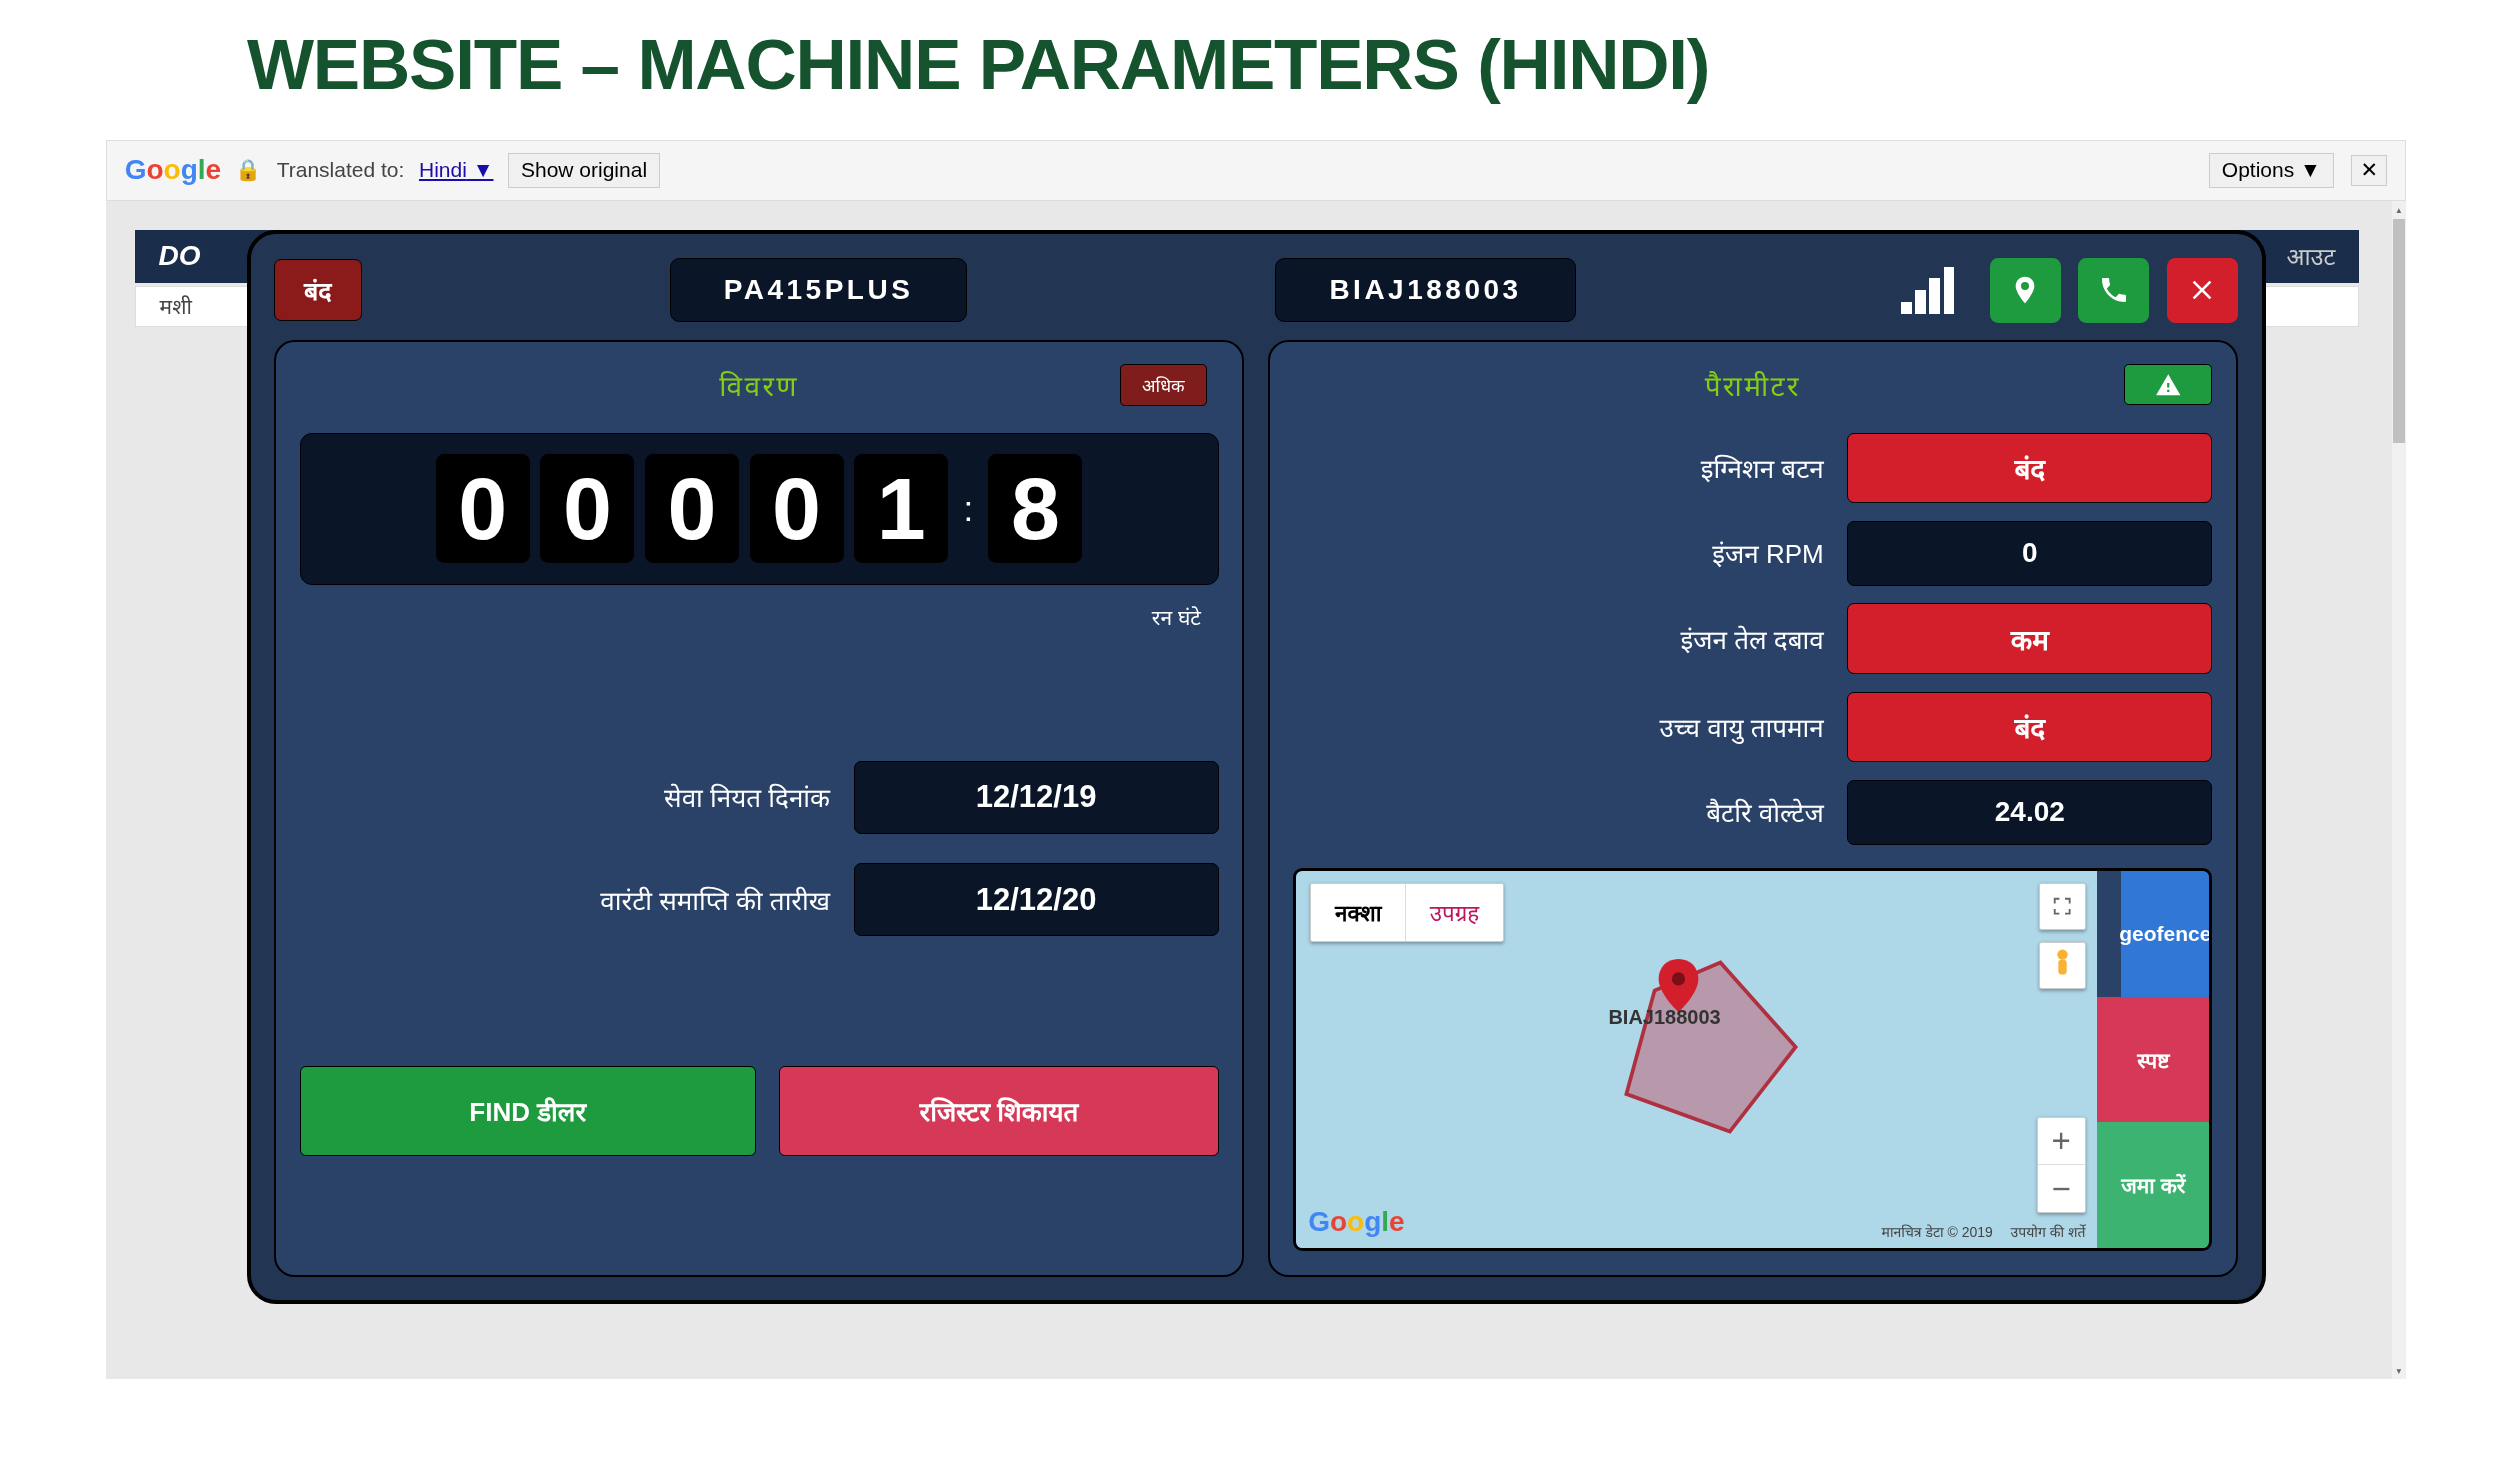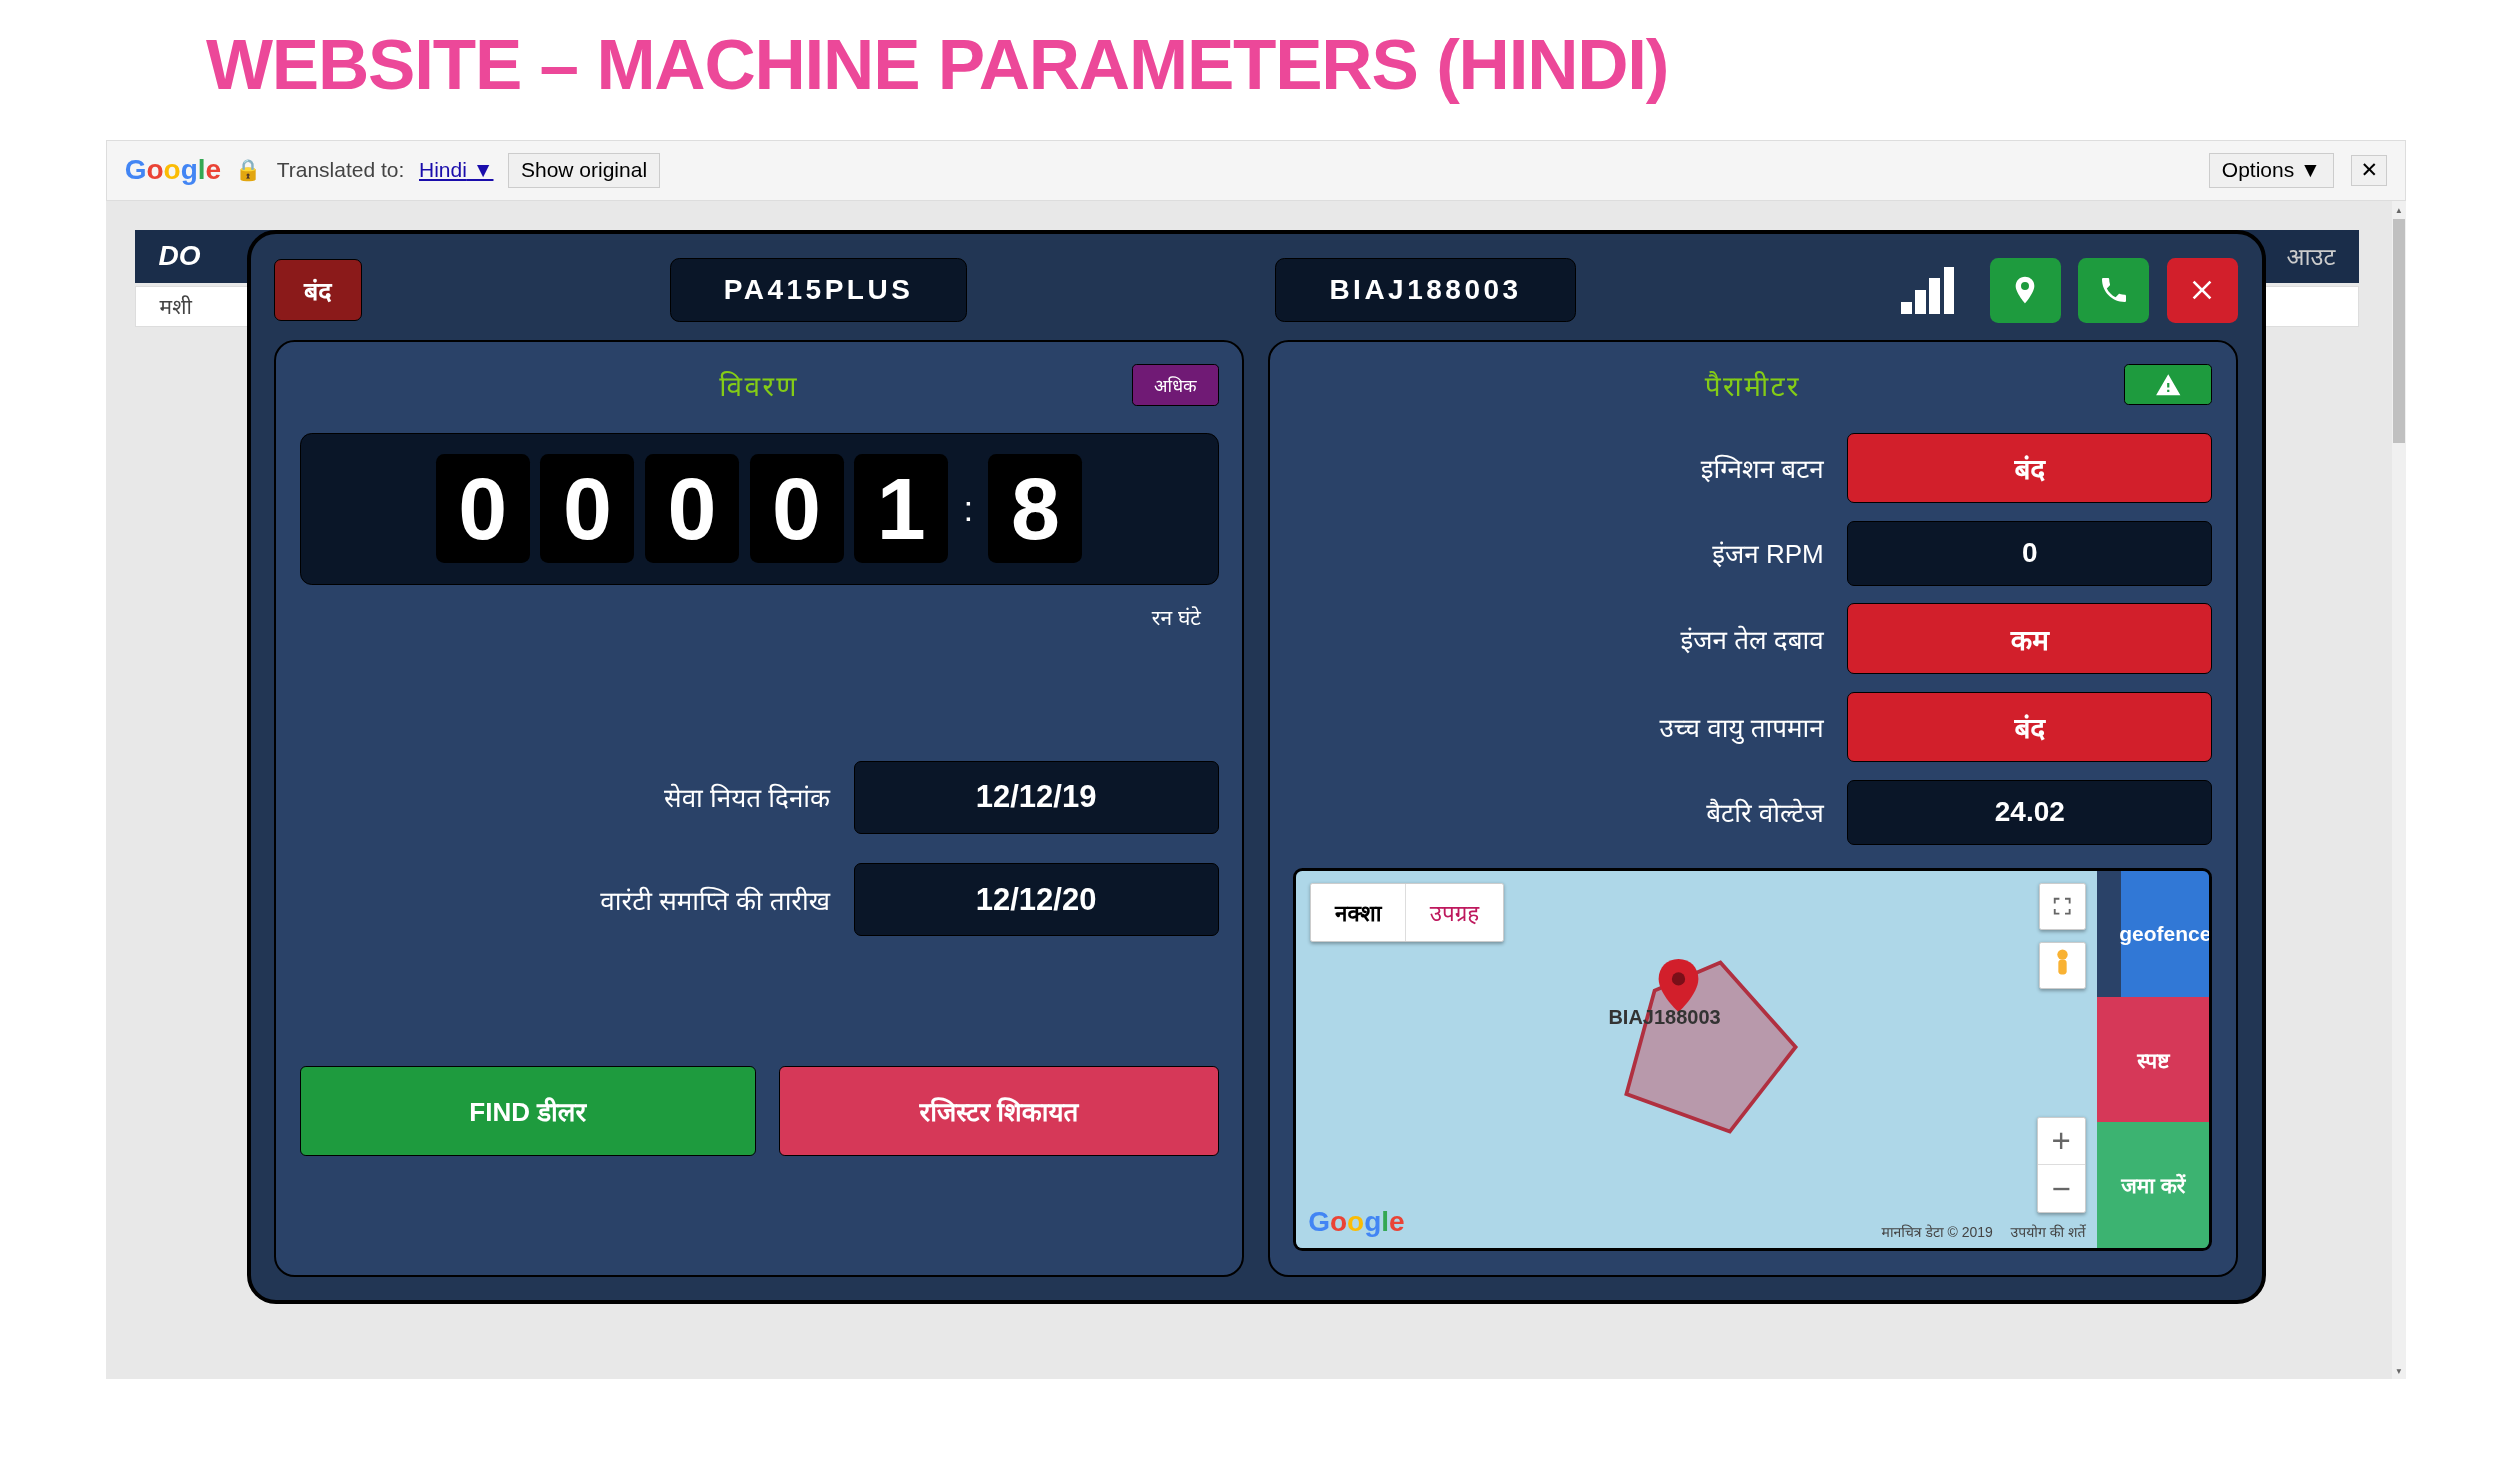--- a/index.html
+++ b/index.html
@@ -1,18 +1,18 @@
 <!DOCTYPE html>
 <html style="font-size:9.4px"><head>
 <meta charset="utf-8">
 <style>
 * { margin: 0; padding: 0; box-sizing: border-box; }
 body { font-family: Arial, sans-serif; background: #fff; width: 2512px; height: 1475px; }
 
-.slide-title { font-family: 'Arial Narrow', Arial; font-size: 71px; font-weight: bold; color: #ec4899; letter-spacing: -1.2px; padding: 23.6px 206px 11.8px; }
+.slide-title { font-family: 'Arial Narrow', Arial; font-size: 71px; font-weight: bold; color: #14532d; letter-spacing: -1.2px; padding: 23.6px 206px 11.8px; margin-left: 41px; }
 
 .browser-container { margin: 23.6px 106px 0; position: relative; }
 
 .translate-bar { background: #f5f5f5; border: 1.2px solid #ddd; padding: 11.8px 17.7px; display: flex; align-items: center; gap: 17.7px; font-size: 21px; }
 .translate-bar .left { display: flex; align-items: center; gap: 14.7px; flex: 1; }
 .google-logo { font-size: 28px; font-weight: bold; }
 .g1 { color: #4285F4; } .g2 { color: #EA4335; } .g3 { color: #FBBC05; } .g4 { color: #4285F4; } .g5 { color: #34A853; } .g6 { color: #EA4335; }
 .lock-icon { color: #888; }
 .translated-text { color: #444; }
 .hindi-link { color: #1a0dab; text-decoration: underline; }
@@ -45,21 +45,21 @@
 .hdr-btn.green { background: #1e9b3e; }
 .hdr-btn.red { background: #d21f2b; }
 .hdr-btn svg { width: 32px; height: 32px; fill: #fff; }
 
 .modal-body { display: flex; gap: 23.6px; }
 
 .panel { flex: 1; background: #2a4268; border: 2.9px solid #000; border-radius: 20.6px; padding: 23.6px; }
 
 .panel-title-row { display: flex; align-items: center; justify-content: center; margin-bottom: 29px; position: relative; }
 .panel-title { color: #84cc16; font-size: 28px; letter-spacing: 2.4px; }
-.more-btn { position: absolute; right: 0; background: #701a75; color: #fff; border: 1.2px solid #000; border-radius: 4.7px; padding: 8.2px 21px; font-size: 17.7px; }
+.more-btn { position: absolute; right: 12px; background: #7f1d1d; color: #fff; border: 1.2px solid #000; border-radius: 4.7px; padding: 8.2px 21px; font-size: 17.7px; }
 .alert-box { position: absolute; right: 0; background: #1e9b3e; border: 1.2px solid #000; border-radius: 4.7px; width: 88px; height: 41px; display: flex; align-items: center; justify-content: center; }
 .alert-box svg { width: 26.5px; height: 26.5px; fill: #fff; }
 
 .odometer { background: #0a1628; border: 1.8px solid #000; border-radius: 11.8px; padding: 20.6px 17.7px; display: flex; align-items: center; justify-content: center; gap: 10.6px; }
 .odo-digit { background: #000; color: #fff; border-radius: 8.2px; width: 94px; height: 109px; display: flex; align-items: center; justify-content: center; font-size: 88px; font-weight: bold; }
 .odo-sep { color: #fff; font-size: 35px; padding: 0 4.7px; }
 .odo-label { color: #fff; text-align: right; font-size: 21px; margin-top: 17.7px; padding-right: 17.7px; }
 
 .info-rows { margin-top: 130px; }
 .info-row { display: flex; align-items: center; justify-content: flex-end; gap: 23.6px; margin-bottom: 29px; }

